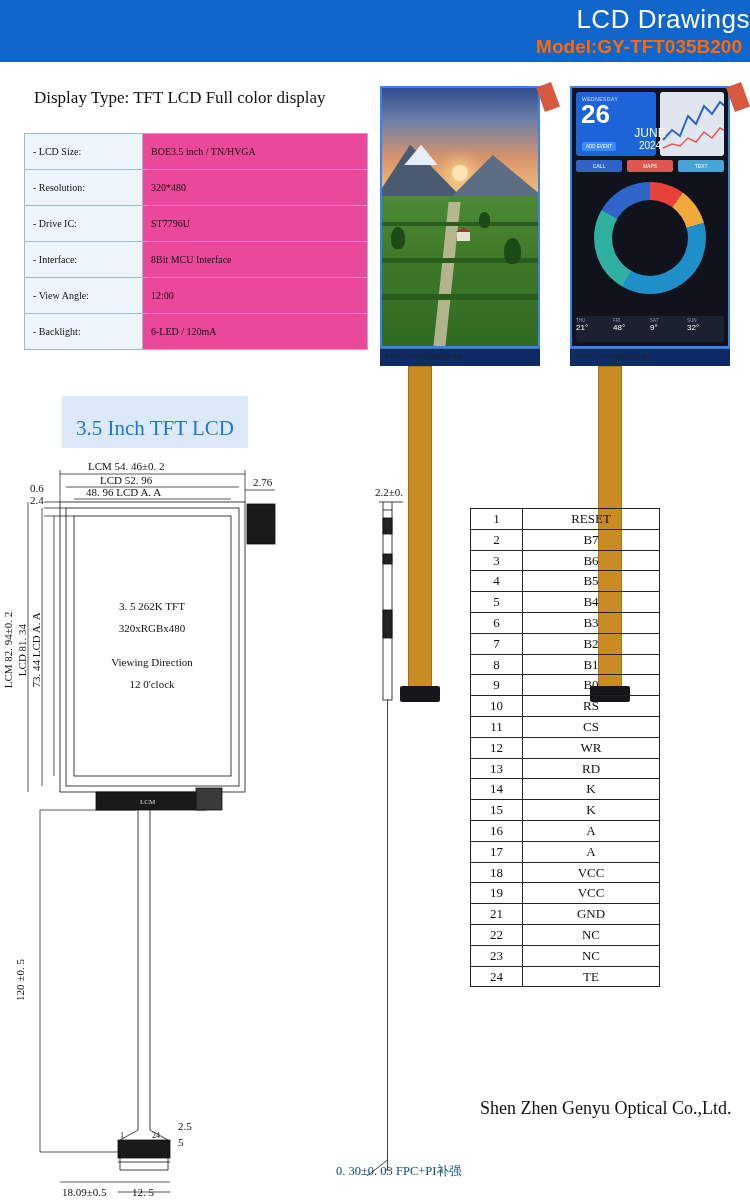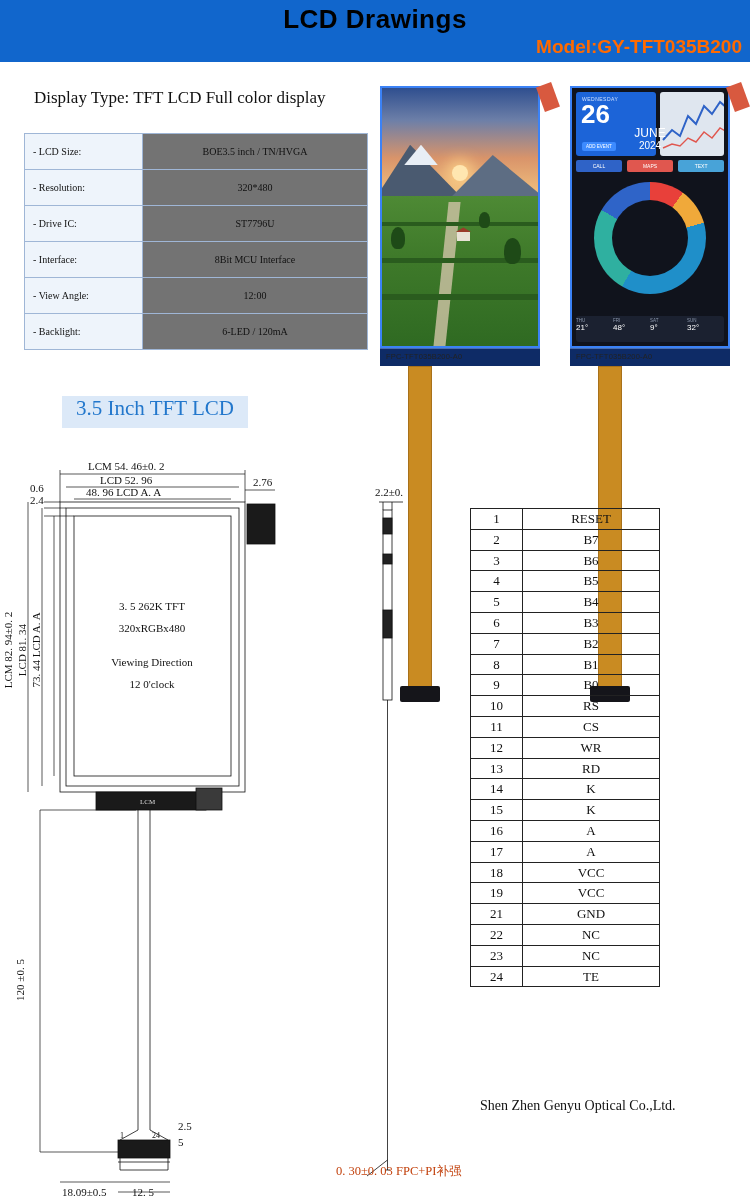--- a/index.html
+++ b/index.html
@@ -12,23 +12,23 @@
     overflow:hidden;
   }
 
   
   .header {
     position:absolute; left:0; top:0; width:750px; height:62px;
     background:#1166cc;
   }
   .header-title {
     position:absolute; left:0; top:4px; width:750px;
-    text-align:center;
+    text-align:right;
     font-family:"Liberation Sans", sans-serif;
-    font-weight:bold; font-size:26px; color:#000000;
+    font-weight:normal; font-size:26px; color:#ffffff;
     letter-spacing:0.5px;
   }
   .header-model {
     position:absolute; right:8px; top:36px;
     font-family:"Liberation Sans", sans-serif;
     font-weight:bold; font-size:19px; color:#ff6a00;
   }
 
   
   .display-type {
@@ -44,29 +44,29 @@
   }
   .spec-table td {
     border:1px solid #9fb6d6;
     height:31px;
     font-size:10px;
     color:#111;
     padding:12px 8px;
     background:#eef4fb;
   }
   .spec-table td.k { width:118px; }
-  .spec-table td.v { background:#737373;text-align:center; }
+  .spec-table td.v { background:#ec4899; }
 
   
   .badge-35 {
     position:absolute; left:62px; top:396px;
     background:#dce9f8;
     color:#2277cc;
     font-size:21px;
-    padding:0 14px 7px 14px;
+    padding:20px 14px 7px 14px;
     white-space:nowrap;
   }
 
   
   .photo {
     position:absolute;
     background:#0a0a12;
     border:2px solid #3b82f6;
     overflow:hidden;
     padding-left:8px;
@@ -184,25 +184,25 @@
     color:#111;
     text-align:center;
     padding:0;
     line-height:19.8px;
   }
   .pin-table td.n { width:52px; }
 
   
   .company {
     position:absolute; left:480px; top:1098px;
-    font-size:14px; color:#111;
+    font-size:18px; color:#111;
   }
   .fpc-note {
     position:absolute; left:336px; top:1163px;
-    font-size:12.5px; color:#c2410c;
+    font-size:12.5px; color:#0c4a6e;
   }
 </style>
 </head>
 <body>
 
 <div class="header">
   <div class="header-title">LCD Drawings</div>
 </div>
 <div class="header-model">Model:GY-TFT035B200</div>
 

